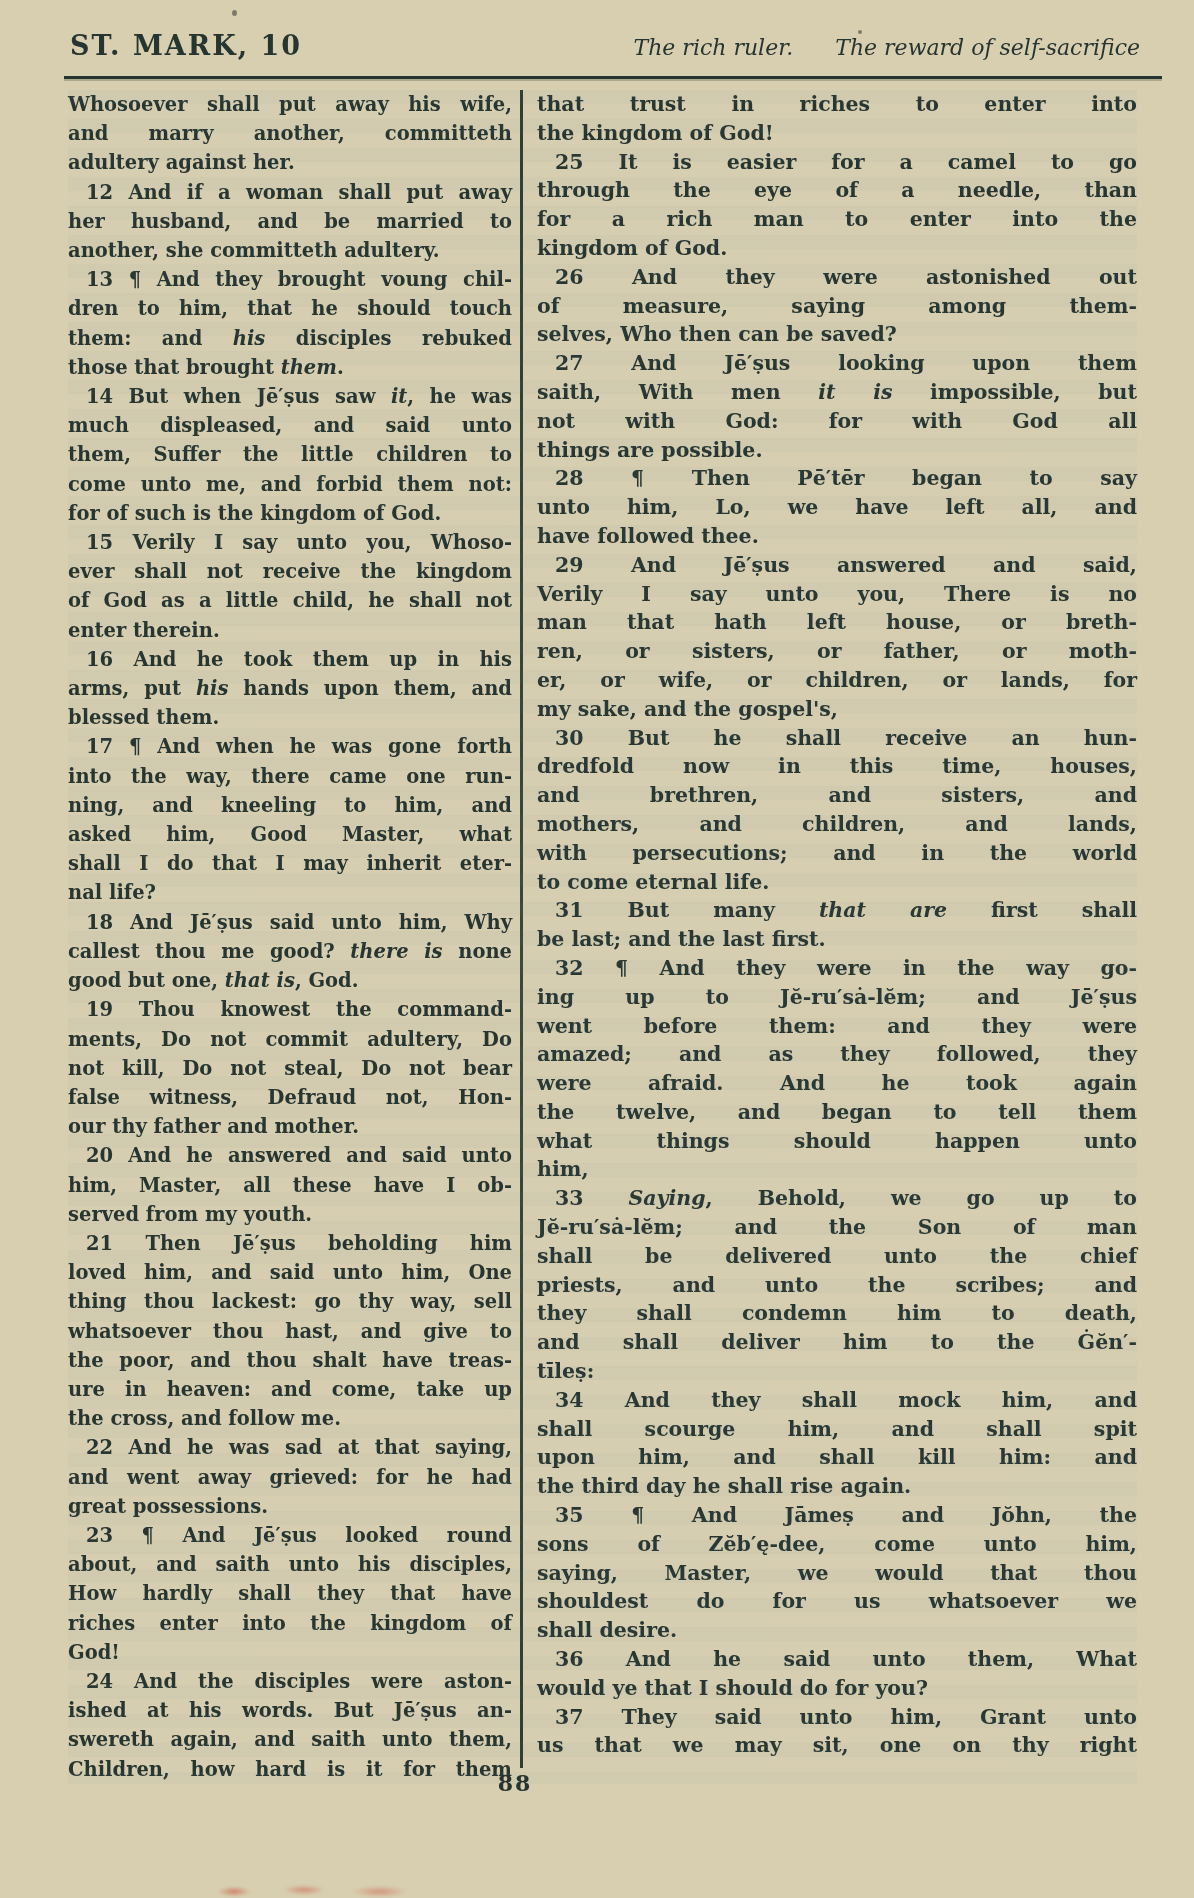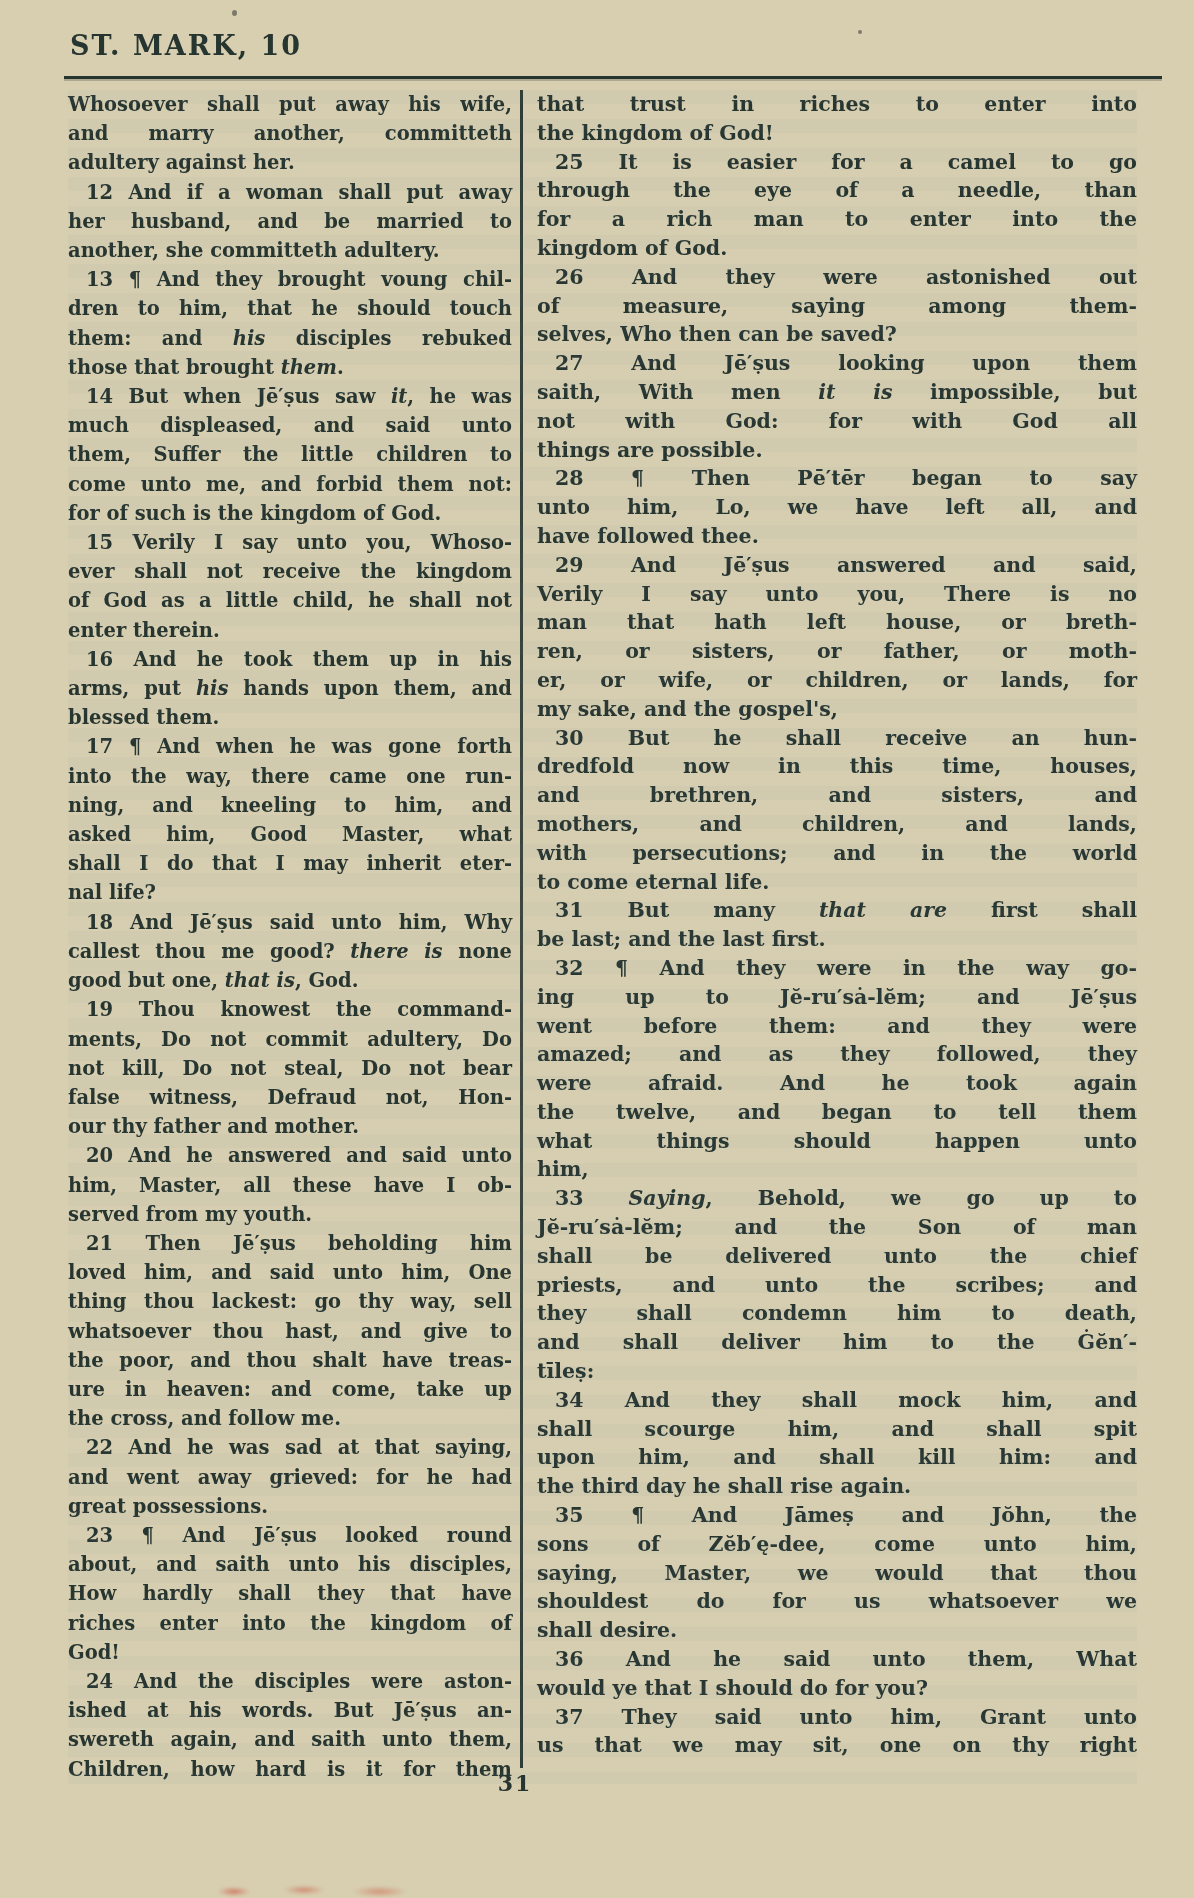--- a/index.html
+++ b/index.html
@@ -73,20 +73,21 @@
   }
   .speck{position:absolute;background:rgba(50,55,45,.55);border-radius:50%;}
 </style>
 </head>
 <body>
 
 <div class="page" style="--ink: #273530; --paper: #d8cfb1; --page-edge: #474434; --red-artifact: #c63c28;">
 
   <div class="header">
     <span class="book">ST. MARK, 10</span>
+    <span class="runhead"><span class="rh1">The rich ruler.</span><span class="rh2">The reward of self-sacrifice</span></span>
   </div>
 
   <div class="rule"></div>
 
   <div class="cols">
     <div class="col left" id="col-left">
         <div class="verse flush">
           <div class="ln">Whosoever shall put away his wife,</div>
           <div class="ln">and marry another, committeth</div>
           <div class="ln last">adultery against her.</div>
@@ -257,18 +258,18 @@
           <div class="ln">36 And he said unto them, What</div>
           <div class="ln last">would ye that I should do for you?</div>
         </div>
         <div class="verse">
           <div class="ln">37 They said unto him, Grant unto</div>
           <div class="ln">us that we may sit, one on thy right</div>
         </div>
       </div>
   </div>
 
-  <div class="pagenum">31</div>
+  <div class="pagenum">88</div>
 
   <div class="red-smudge"></div>
   <div class="speck" style="left:232px;top:10px;width:5px;height:6px;"></div>
   <div class="speck" style="left:858px;top:30px;width:4px;height:4px;"></div>
 </div>
 
 </body></html>

